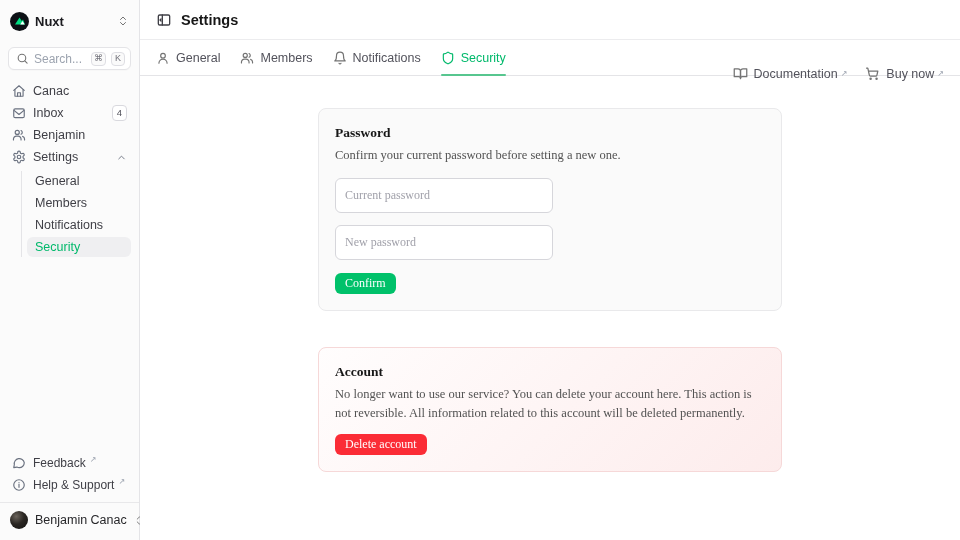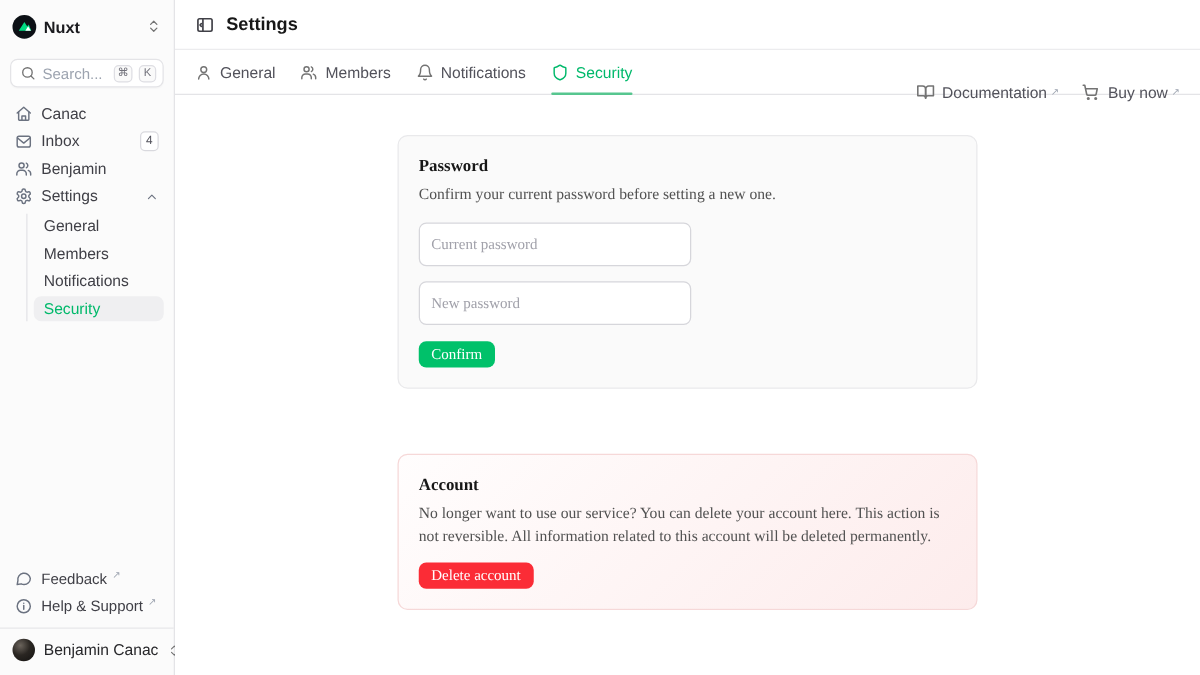--- a/index.html
+++ b/index.html
@@ -103,21 +103,21 @@
   .top-links { display:flex; align-items:center; gap:18px; }
   .top-link { display:flex; align-items:center; gap:6px; font-size:12.5px; font-weight:500; color:#52525b; cursor:pointer;margin-top:32px; }
   .top-link svg { color:#737373; }
 
   .content { flex:1; display:flex; justify-content:center; padding-top:32px; overflow:auto; }
   .col { width:464px; display:flex; flex-direction:column;font-family:Liberation Serif, serif; }
 
   .card { border-radius:8px; padding:16px; }
   .card-pw { background:#fafafa; border:1px solid #e9e9eb; }
   .card-danger {
-    margin-top:52px;
+    margin-top:36px;
     border:1px solid #f6d8d8;
     background:linear-gradient(135deg,#fffdfd 0%,#fdecec 100%);
   }
   .card-title { font-size:13.5px; font-weight:700; color:#171717; margin-bottom:5px; }
   .card-desc { font-size:12.5px; color:#525252; line-height:19px; }
   .card-pw .card-desc { margin-bottom:13px; }
   .card-danger .card-desc { margin-bottom:11px; }
 
   .field {
     width:218px; height:35px; border:1px solid #d6d6db; border-radius:6px;

